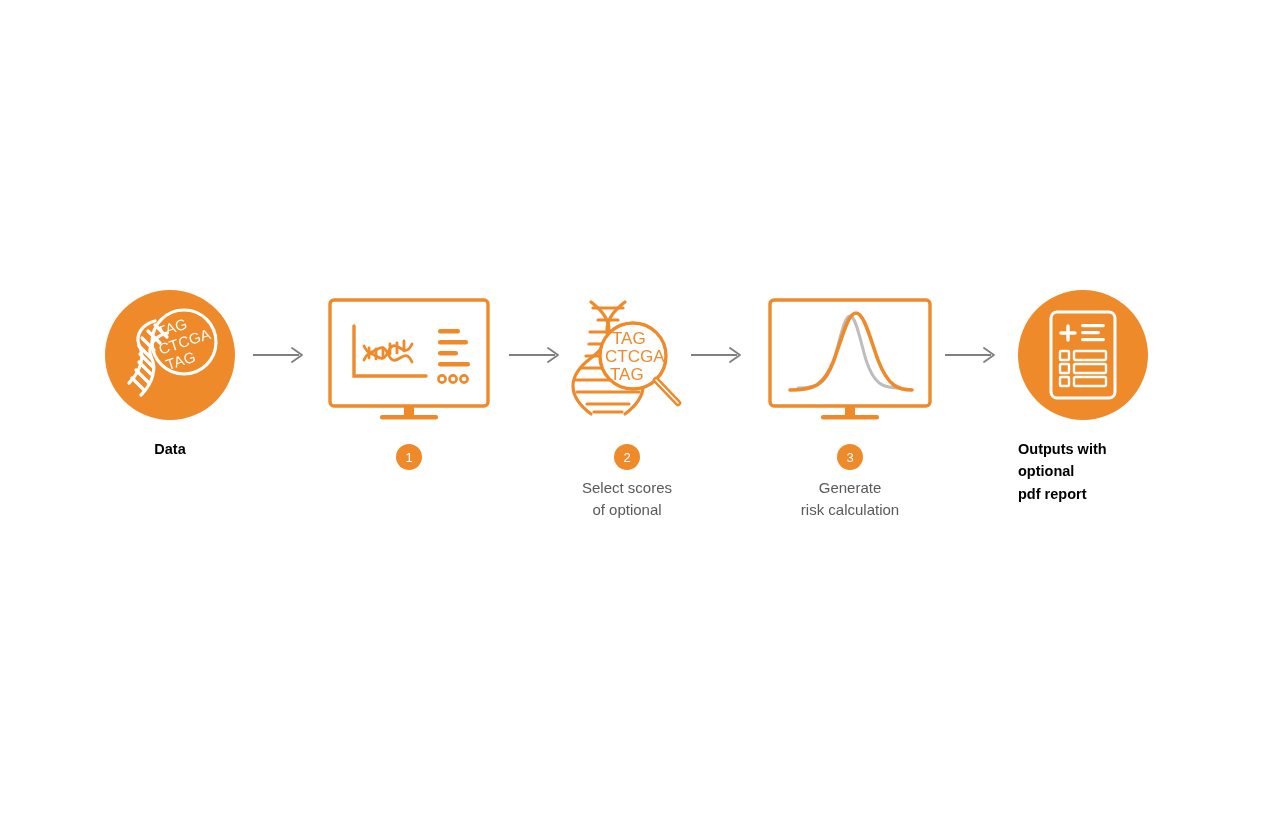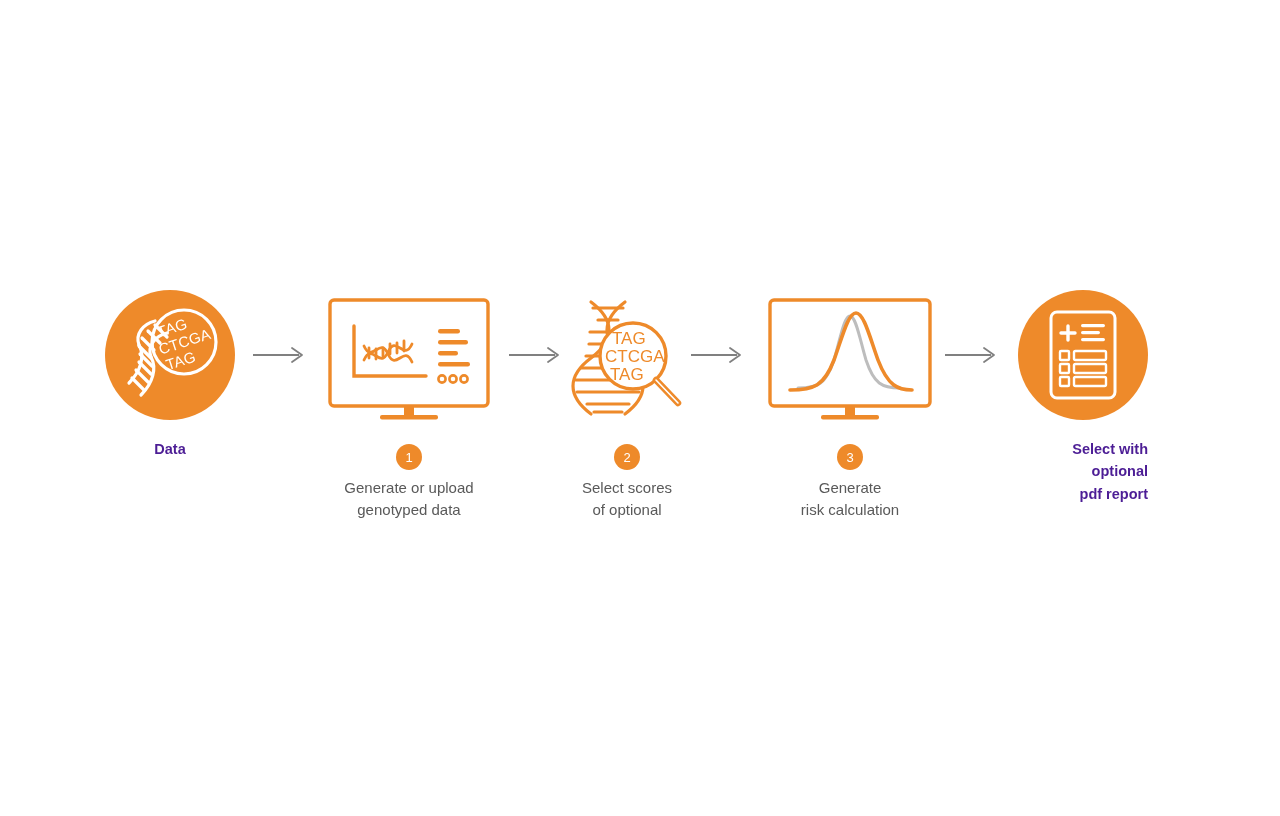--- a/index.html
+++ b/index.html
@@ -42,22 +42,22 @@
     border-radius: 50%;
     background: #ee8a2a;
     display: flex;
     align-items: center;
     justify-content: center;
   }
   .circle-label {
     margin-top: 18px;
     font-size: 14.5px;
     font-weight: bold;
-    color: #4c1d95;
-    text-align: right;
+    color: #000000;
+    text-align: left;
     line-height: 1.55;
     white-space: pre-line;
   }
 
   
   .badge {
     width: 26px; height: 26px;
     border-radius: 50%;
     background: #ee8a2a;
     color: #ffffff;
@@ -157,22 +157,20 @@
           <rect x="110" y="64" width="32" height="4.4" rx="2.2"></rect>
         </g>
         <g fill="none" stroke="#ee8a2a" stroke-width="2.6">
           <circle cx="114" cy="81" r="3.6"></circle>
           <circle cx="125" cy="81" r="3.6"></circle>
           <circle cx="136" cy="81" r="3.6"></circle>
         </g>
       </svg>
     </div>
     <div class="badge" style="margin-top:24px;">1</div>
-    <div class="step-label">Generate or upload
-genotyped data</div>
   </div>
 
   <svg class="arrow" style="left:508px; top:343px;" viewBox="0 0 56 24">
     <line x1="1" y1="12" x2="47" y2="12" stroke="#808080" stroke-width="1.8"></line>
     <polyline points="40,5 50,12 40,19" fill="none" stroke="#808080" stroke-width="1.8" stroke-linecap="round" stroke-linejoin="round"></polyline>
   </svg>
 
   <div class="node" style="left:565px; top:298px; width:124px;">
     <div class="art">
       <svg width="124" height="122" viewBox="0 0 124 122">
@@ -259,18 +257,18 @@
             <rect x="17" y="42" width="9" height="9" rx="1"></rect>
             <rect x="17" y="55" width="9" height="9" rx="1"></rect>
             <rect x="17" y="68" width="9" height="9" rx="1"></rect>
             <rect x="31" y="42" width="32" height="9" rx="1.5"></rect>
             <rect x="31" y="55" width="32" height="9" rx="1.5"></rect>
             <rect x="31" y="68" width="32" height="9" rx="1.5"></rect>
           </g>
         </g>
       </svg>
     </div>
-    <div class="circle-label">Select with optional
+    <div class="circle-label">Outputs with optional
 pdf report</div>
   </div>
 
  </div>
 </div>
 
 </body></html>

